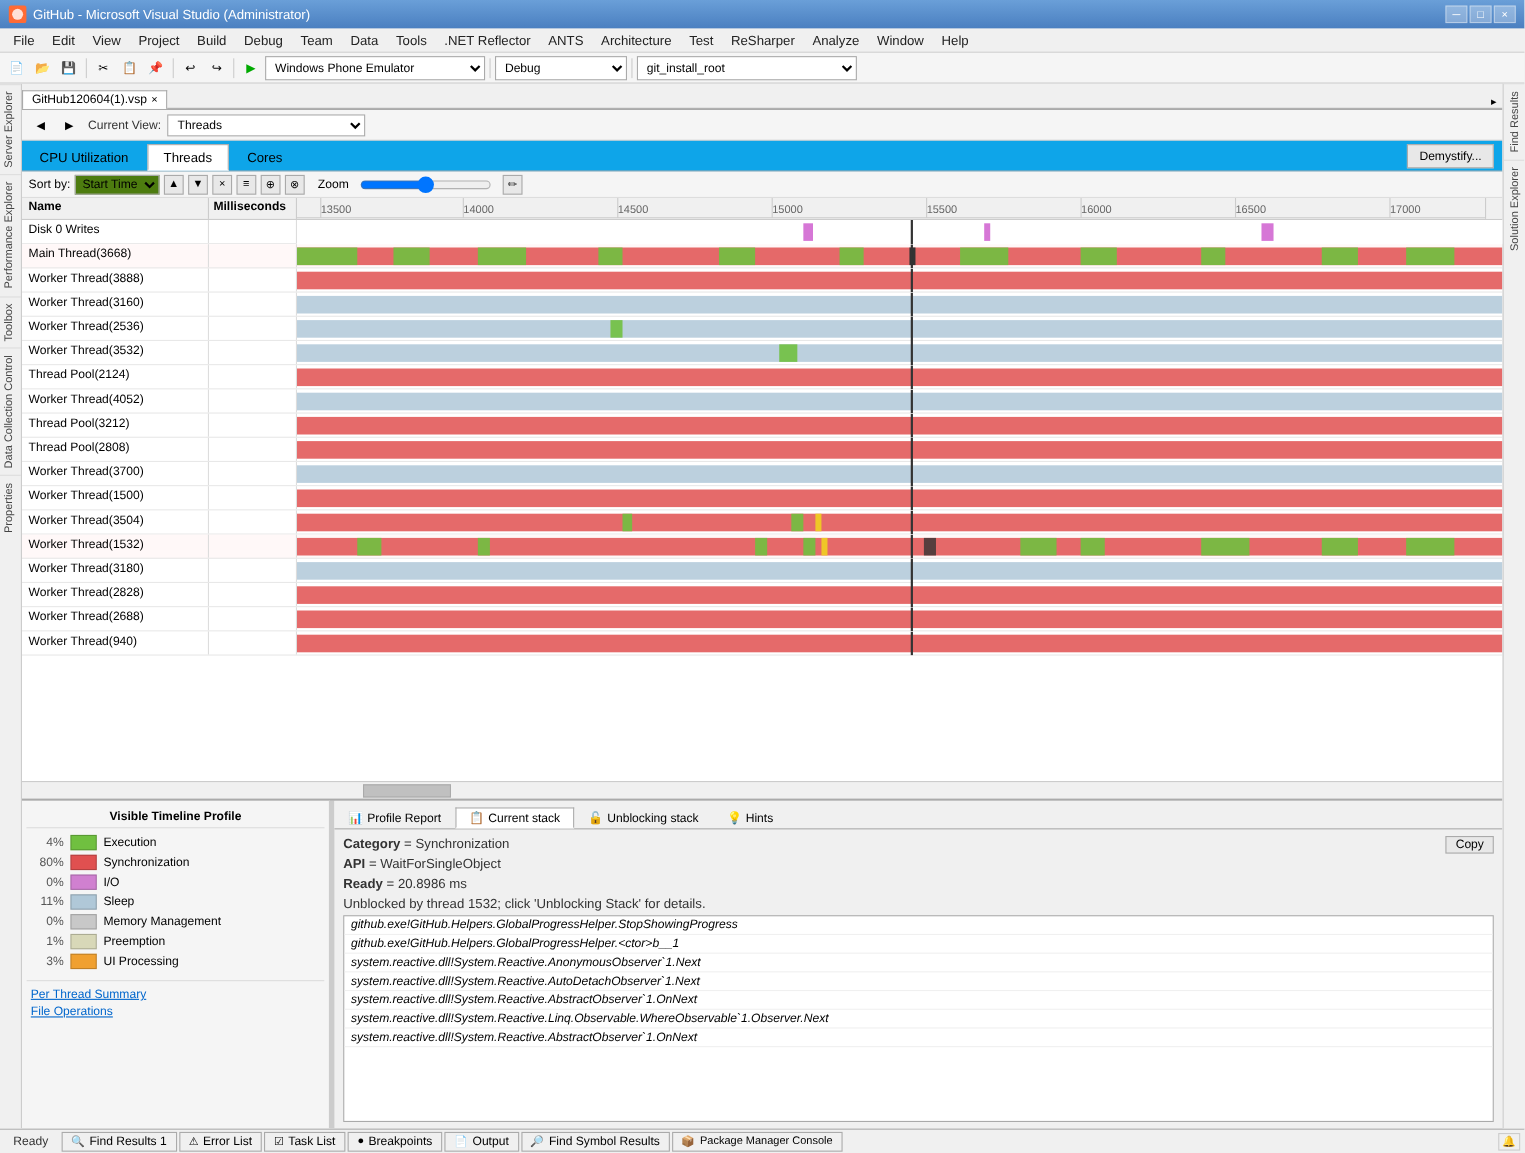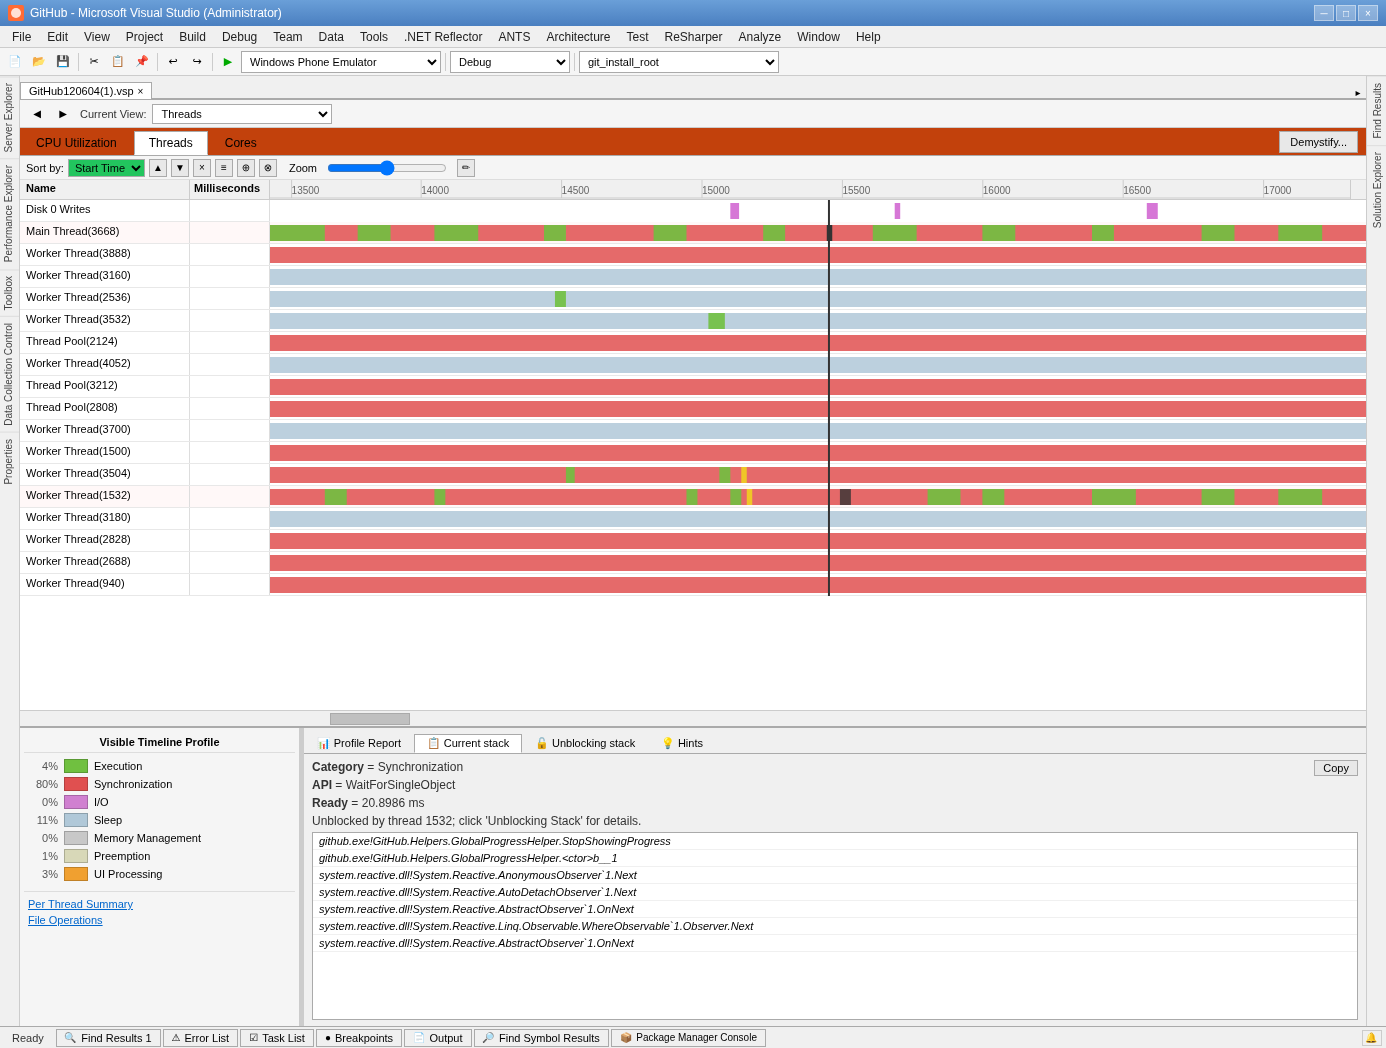--- a/index.html
+++ b/index.html
@@ -28,29 +28,29 @@
     .doc-tab { background: #dce8f7; border: 1px solid #aaa; border-bottom: none; padding: 2px 8px; font-size: 11px; cursor: pointer; display: flex; align-items: center; gap: 4px; }
     .doc-tab.active { background: white; }
     .doc-tab-close { font-size: 10px; cursor: pointer; }
     
     
     .profiler-toolbar { background: #f5f5f5; border-bottom: 1px solid #ccc; padding: 2px 6px; display: flex; align-items: center; gap: 6px; height: 28px; }
     .profiler-label { font-size: 11px; color: #333; }
     .profiler-dropdown { height: 20px; border: 1px solid #aaa; background: white; font-size: 11px; padding: 0 4px; min-width: 180px; }
     
     
-    .tabs-row { display: flex; align-items: center; background: #c2410c; border-bottom: 1px solid #aaa; height: 28px; }
+    .tabs-row { display: flex; align-items: center; background: #0ea5e9; border-bottom: 1px solid #aaa; height: 28px; }
     .tab-btn { padding: 4px 14px; font-size: 12px; cursor: pointer; border: 1px solid transparent; margin: 2px 1px 0; }
     .tab-btn.active { background: white; border: 1px solid #aaa; border-bottom-color: white; }
     .demystify-btn { margin-left: auto; margin-right: 8px; padding: 2px 10px; font-size: 11px; background: #e8e8e8; border: 1px solid #aaa; cursor: pointer; height: 22px; }
     
     
     .sort-toolbar { background: #f5f5f5; border-bottom: 1px solid #ddd; padding: 2px 6px; display: flex; align-items: center; gap: 4px; height: 24px; }
     .sort-label { font-size: 11px; }
-    .sort-select { height: 18px; border: 1px solid #aaa; background: #22c55e; font-size: 11px; padding: 0 2px; }
+    .sort-select { height: 18px; border: 1px solid #aaa; background: #4d7c0f; font-size: 11px; padding: 0 2px; }
     .sort-btn { width: 18px; height: 18px; border: 1px solid #aaa; background: #e8e8e8; font-size: 10px; cursor: pointer; display: flex; align-items: center; justify-content: center; }
     .zoom-label { font-size: 11px; margin-left: 8px; }
     .zoom-slider { width: 120px; }
     .thread-row { display: flex; height: 22px; border-bottom: 1px solid #e8e8e8; }
     .thread-name { width: 170px; min-width: 170px; border-right: 1px solid #ddd; padding: 3px 6px; font-size: 11px; white-space: nowrap; overflow: hidden; }
     .thread-ms { width: 80px; min-width: 80px; border-right: 1px solid #ddd; padding: 3px 4px; font-size: 11px; }
     .thread-timeline { flex: 1; overflow: hidden; position: relative; height: 22px; }
     
     
     .bottom-panel { height: 300px; min-height: 300px; border-top: 2px solid #aaa; display: flex; }

